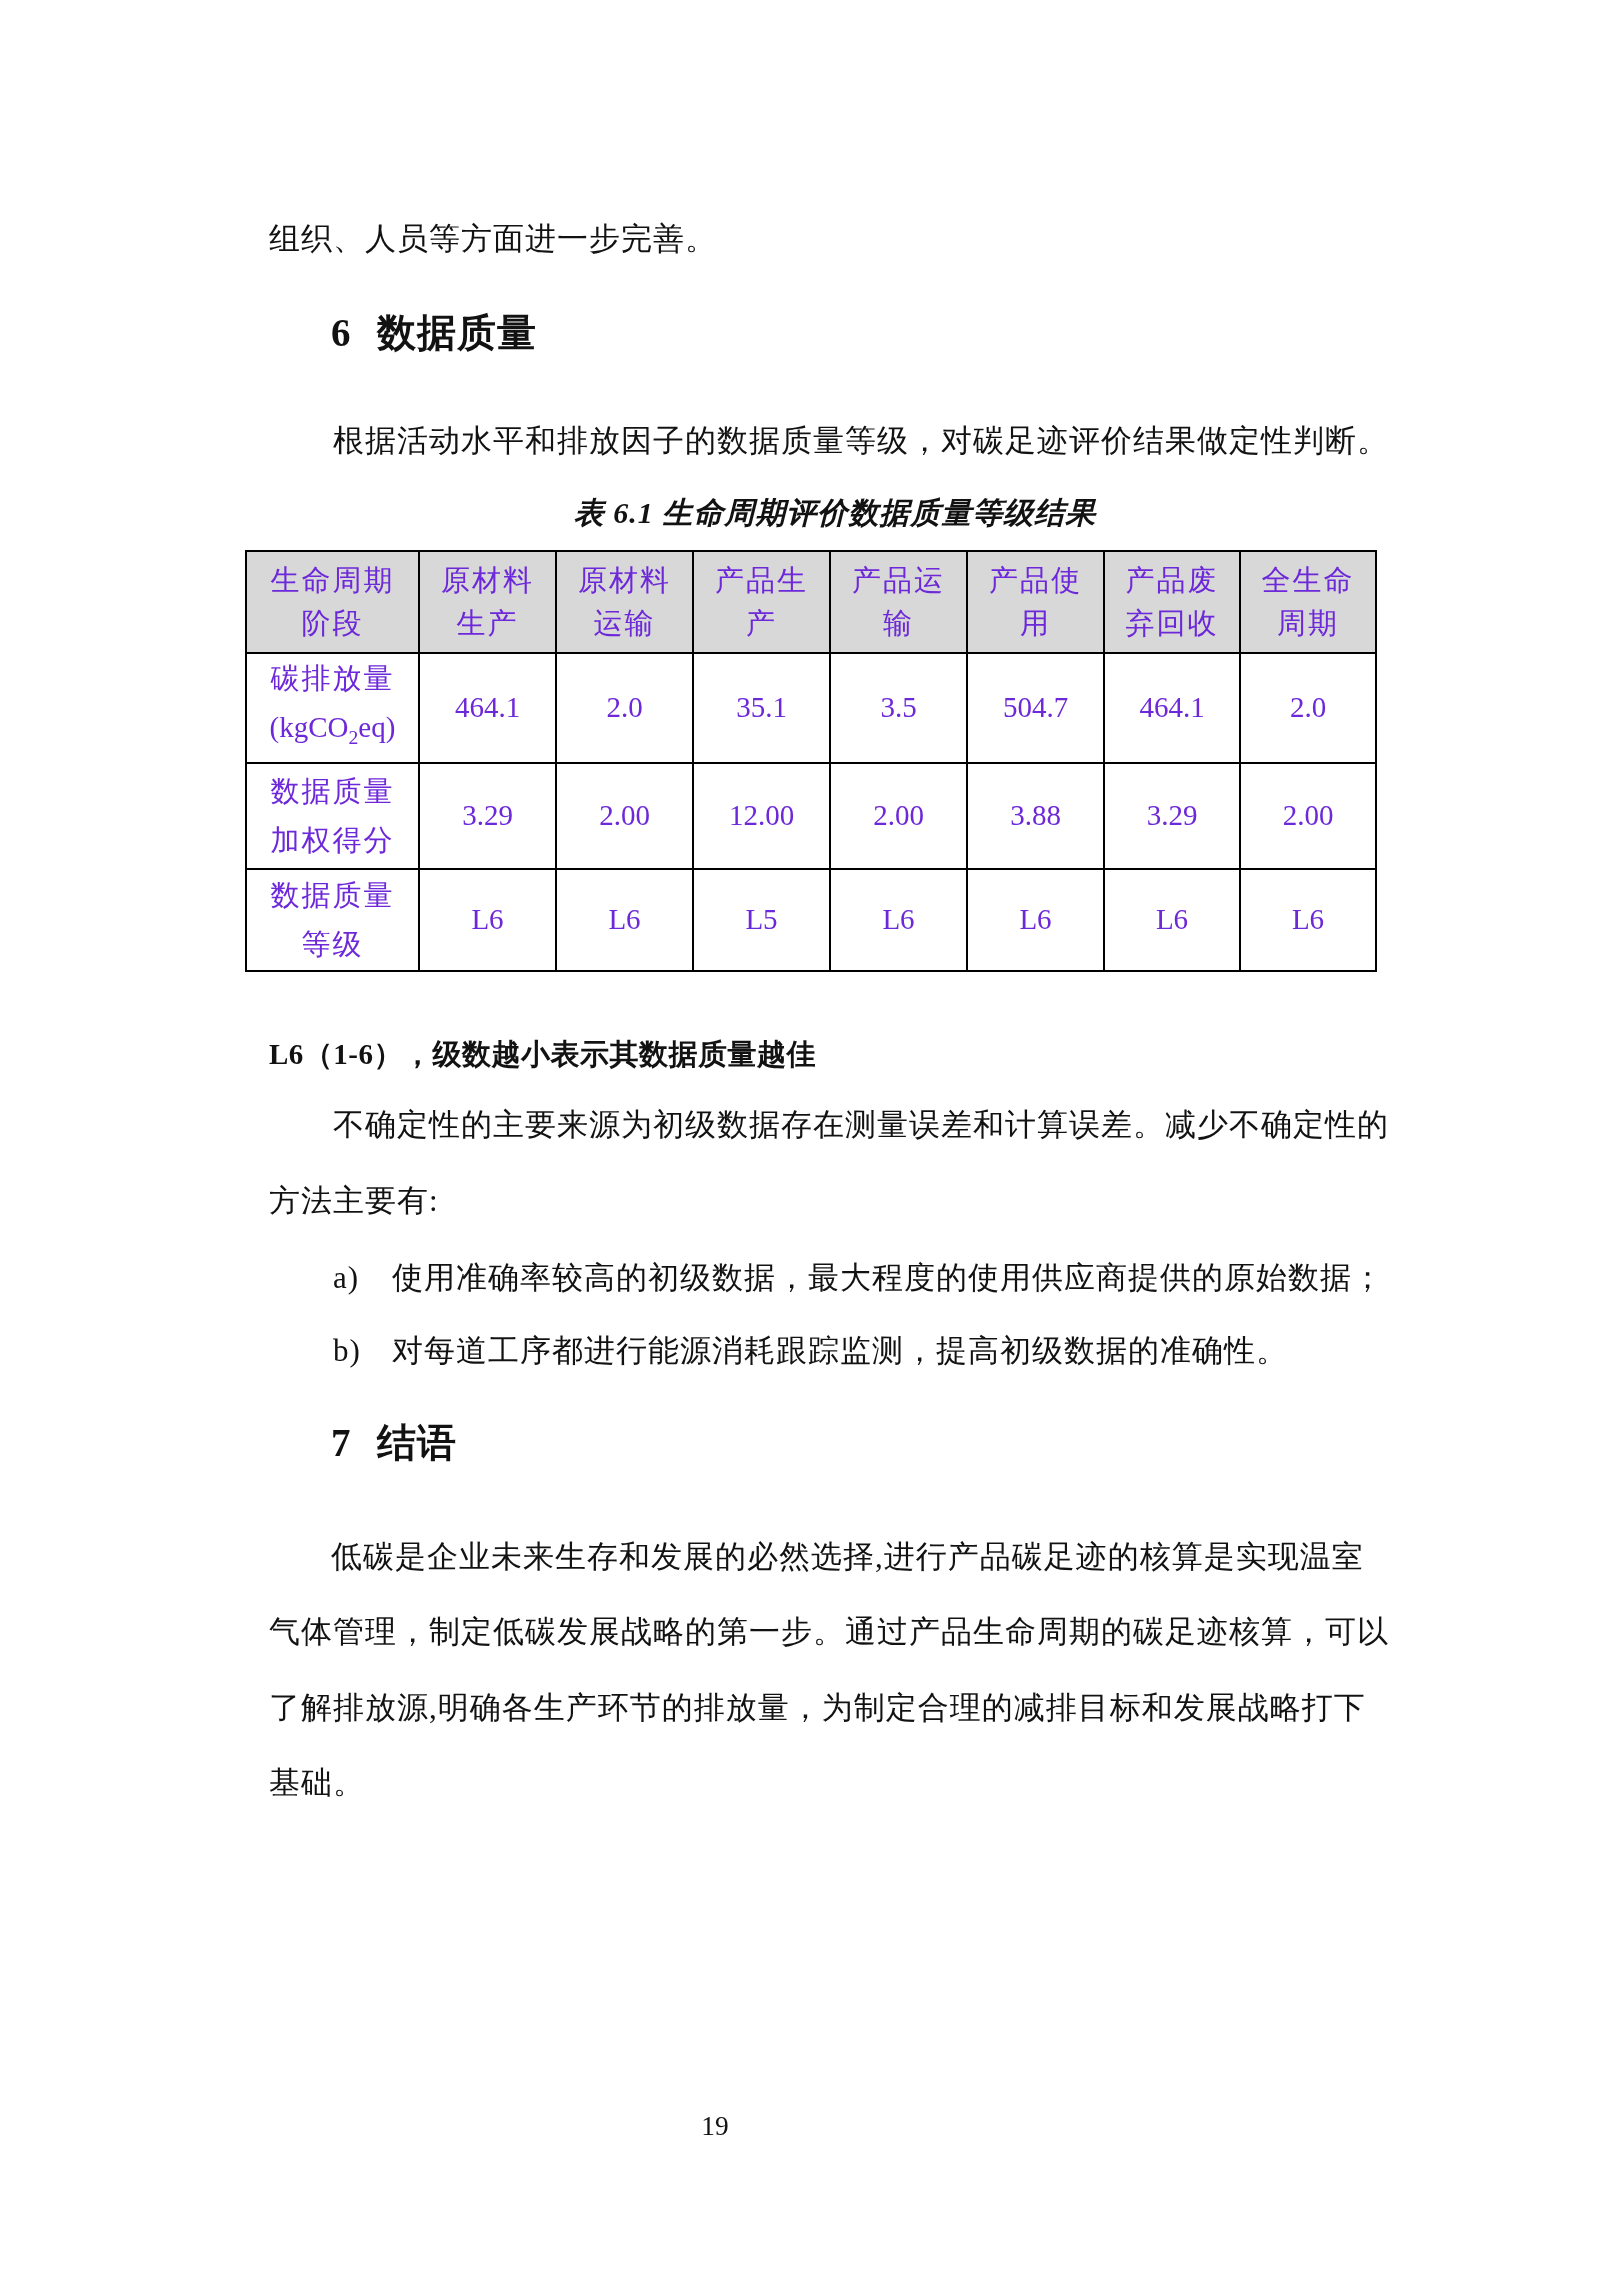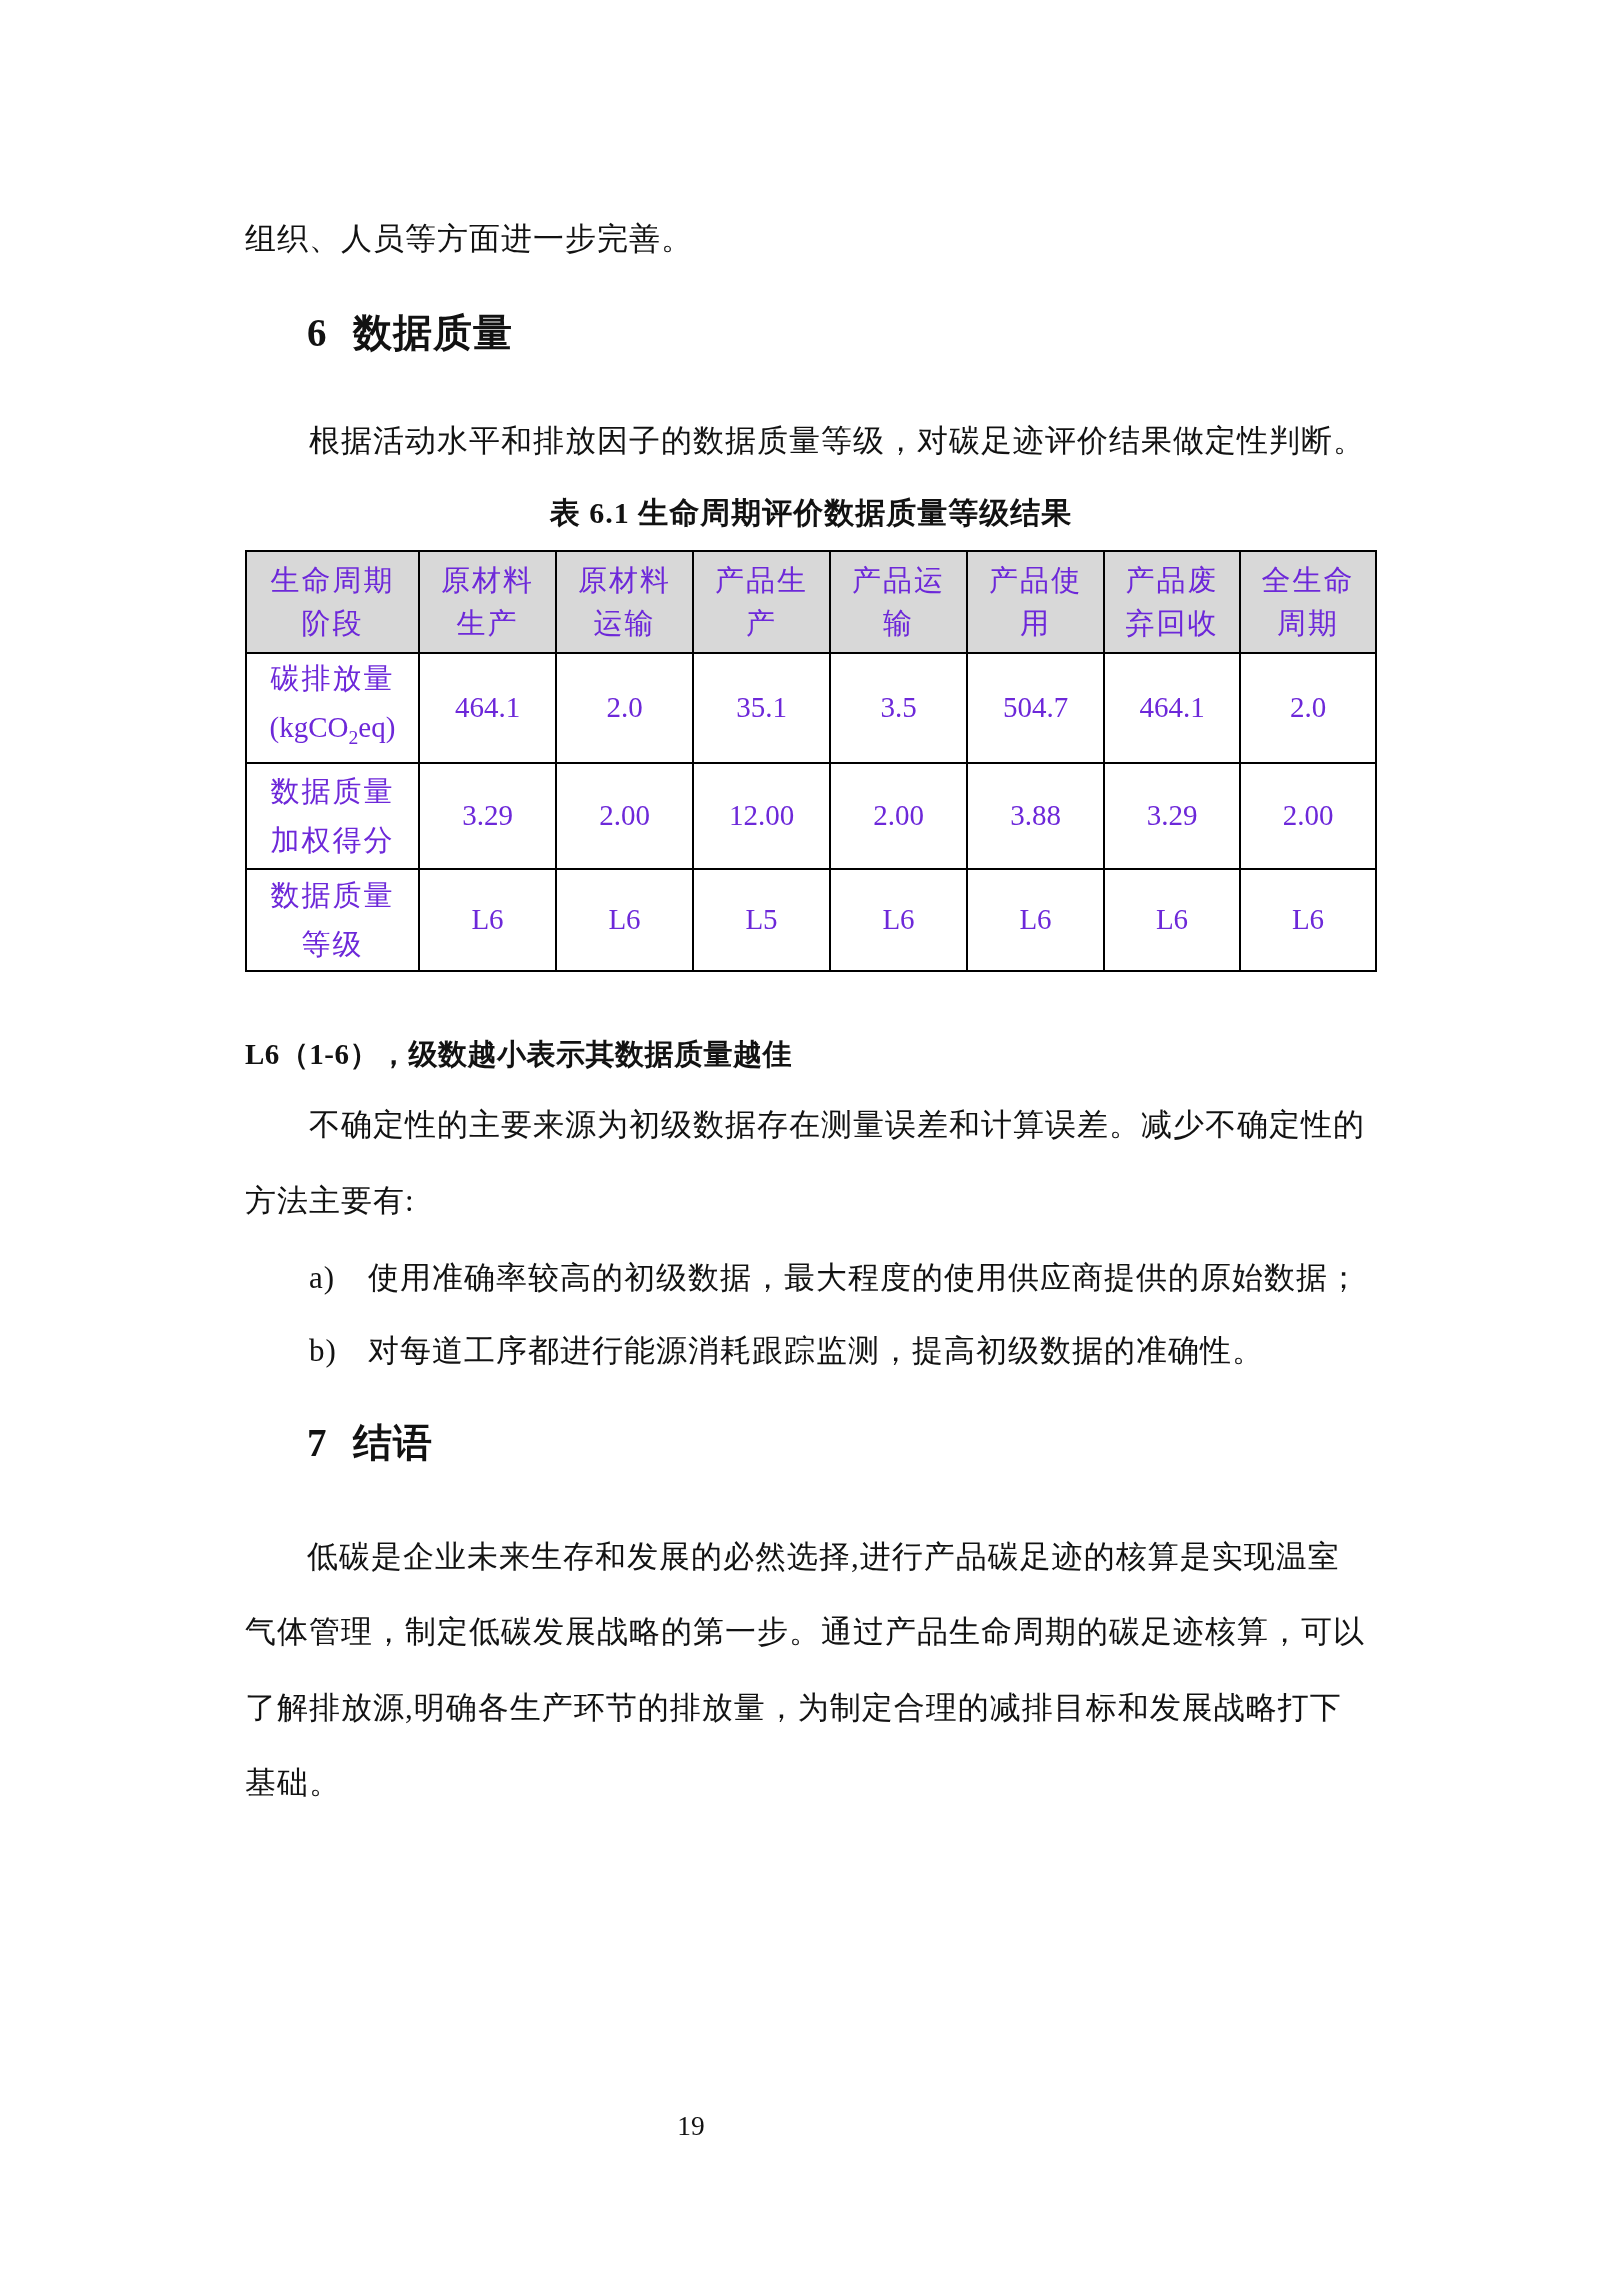--- a/index.html
+++ b/index.html
@@ -9,21 +9,21 @@
   }
   .page {
     position: relative;
     width: 1621px;
     height: 2292px;
     background: #ffffff;
     font-family: "Liberation Serif", "DejaVu Serif", serif;
     color: #121212;
     overflow: hidden;
   }
-  .abs { position: absolute; white-space: nowrap; }
+  .abs { position: absolute; white-space: nowrap; margin-left: 24px; }
   .bodyline {
     font-size: 31px;
     line-height: 43px;
     letter-spacing: 1px;
   }
   .heading {
     font-family: "Liberation Sans", "DejaVu Sans", sans-serif;
     font-weight: bold;
     font-size: 39px;
     line-height: 47px;
@@ -31,20 +31,21 @@
   }
   .heading .h-num { margin-right: 25.5px; font-family: "Liberation Serif", "DejaVu Serif", serif; }
   .caption {
     left: 245px;
     width: 1132px;
     text-align: center;
     font-weight: bold;
     font-size: 30px;
     line-height: 39px;
     letter-spacing: 1px;
+    font-style: italic;
   }
   .noteline {
     font-weight: bold;
     font-size: 29px;
     line-height: 39px;
     letter-spacing: 0.5px;
   }
   .list-line { font-size: 31px; line-height: 43px; letter-spacing: 1px; }
   .list-marker { display: inline-block; width: 59px; }
 

